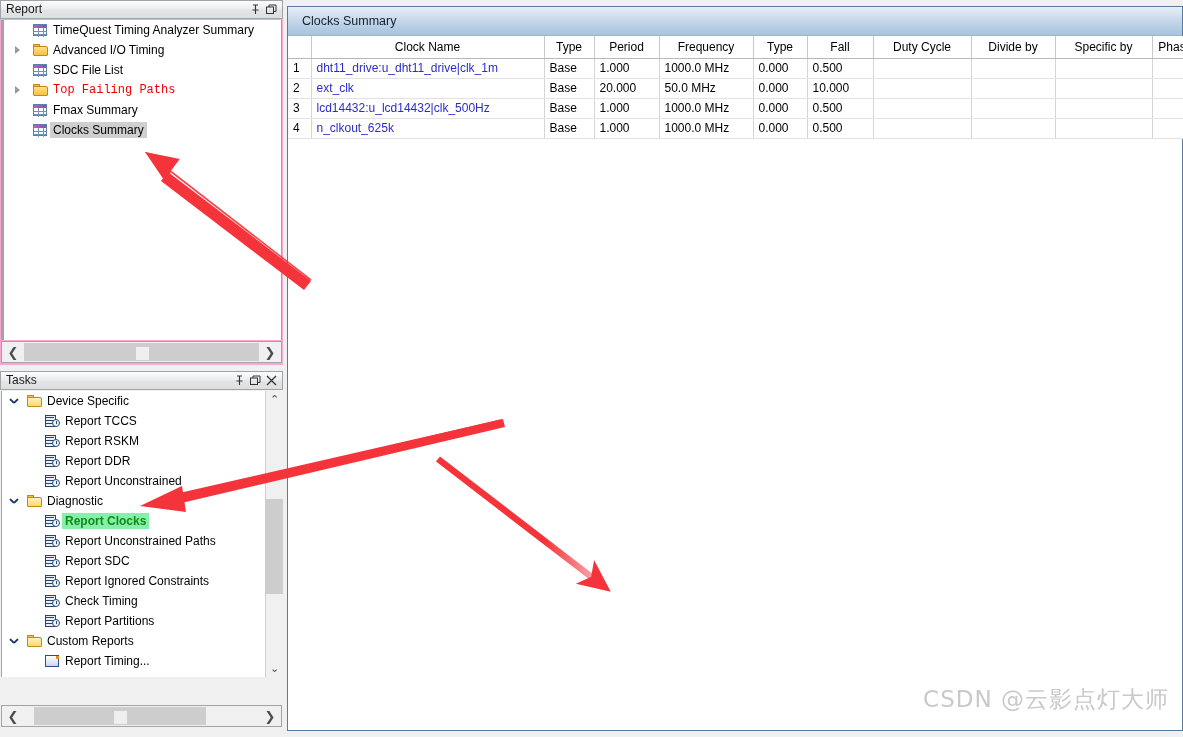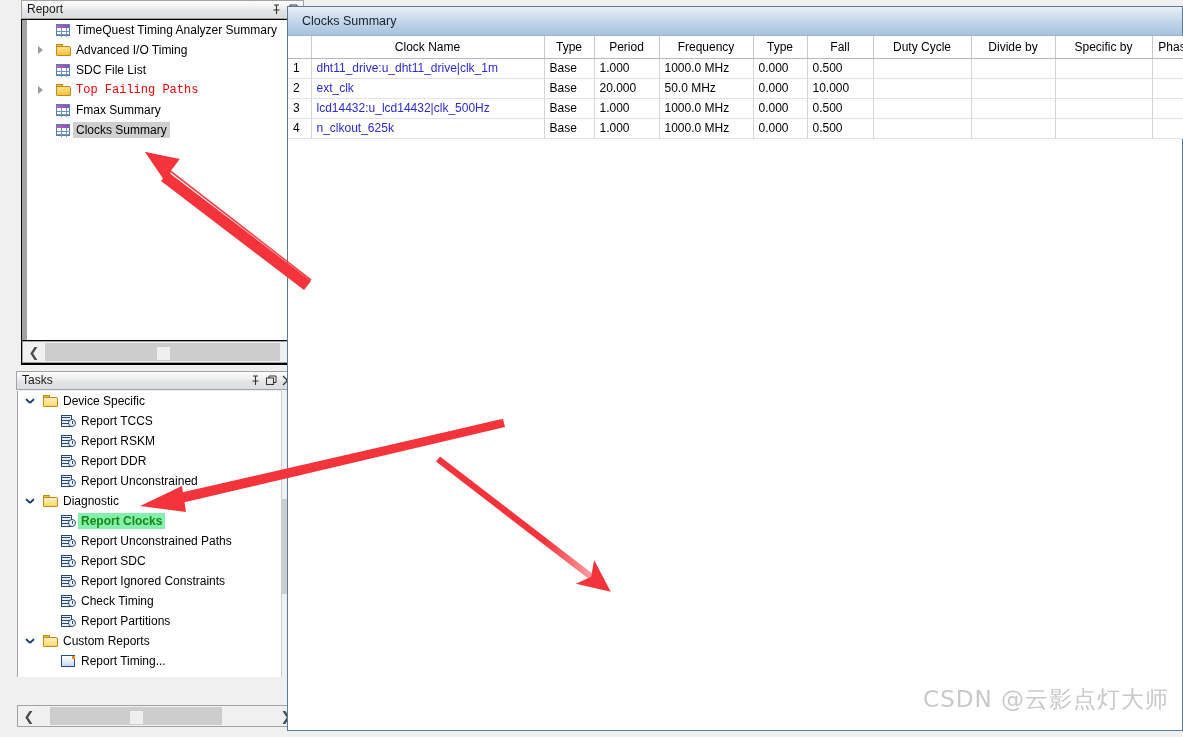--- a/index.html
+++ b/index.html
@@ -24,26 +24,25 @@
     font-size: 12px;
     color: #1a1a1a;
   }
   .panel-title .ttl { flex: 1; line-height: 17px; }
   .title-btns { display:flex; align-items:center; gap:5px; padding-right:3px; }
   .tbtn { width: 11px; height: 11px; display:block; cursor: pointer; }
 
   
   #report-panel {
     position:absolute; left:0; top:0; width:283px; height:365px;
-    background:#000000;
-    margin-left:21px;
+    background:#f9a8d4;
   }
   #report-tree {
     position:absolute; left:1px; top:20px; width:281px; height:320px;
-    background:#fff; border-left:5px solid #a3a3a3; border-right:1px solid #a0a4a8;
+    background:#fff; border-left:3px solid #a3a3a3; border-right:1px solid #a0a4a8;
     overflow:hidden;
   }
   .tree-row {
     height:20px; display:flex; align-items:center;
     white-space:nowrap; font-size:12px; cursor:default;
   }
   .tw { width:26px; display:flex; align-items:center; justify-content:center; flex:0 0 26px; }
   .chev {
     width:0;height:0;border-left:5px solid #9a9a9a;
     border-top:4px solid transparent;border-bottom:4px solid transparent;
@@ -84,21 +83,21 @@
   }
   .hs-arrow {
     width:22px; height:20px; display:flex;align-items:center;justify-content:center;
     font-size:13px; color:#4d4d4d; cursor:pointer; font-family:"DejaVu Sans",sans-serif;
   }
   .hs-track { flex:1; height:20px; background:#f0f0f0; position:relative; }
   .hs-thumb { position:absolute; top:1px; height:18px; background:#cdcdcd; }
   .hs-grip { position:absolute; top:4px; width:13px;height:13px; background:#efefef; }
 
   
-  #tasks-panel { position:absolute; left:0; top:371px; width:283px; height:274px;margin-left:16px; }
+  #tasks-panel { position:absolute; left:0; top:371px; width:283px; height:274px; }
   #tasks-tree {
     position:absolute; left:1px; top:20px; width:281px; height:286px;
     background:#fff; border-left:1px solid #a0a4a8; border-right:1px solid #a0a4a8;
     overflow:hidden;
   }
   #tasks-inner { position:absolute; left:0; top:0; width:259px; }
   .tchev {
     width:9px;height:9px;position:relative;
   }
   .tchev:before, .tchev:after {

